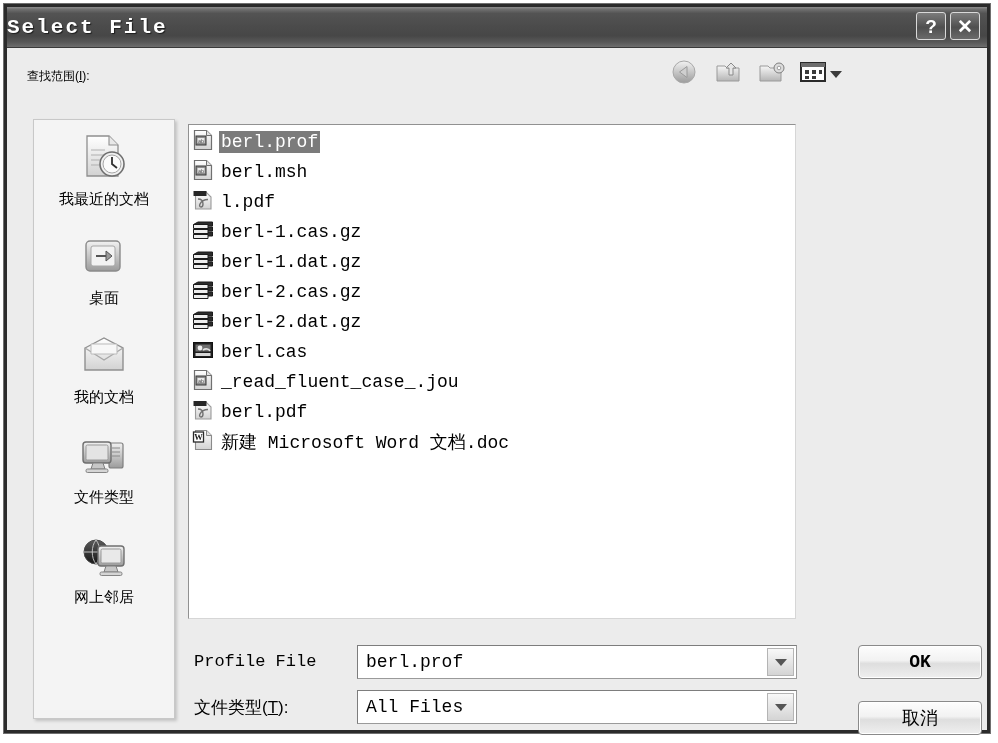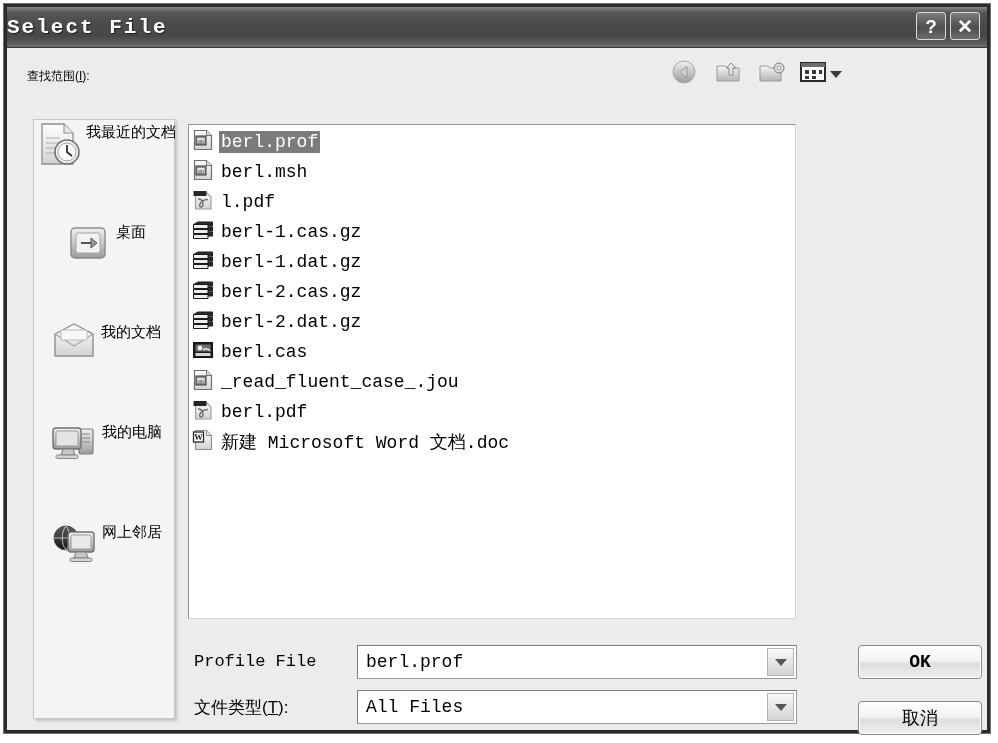--- a/index.html
+++ b/index.html
@@ -169,21 +169,22 @@
     width: 142px;
     height: 600px;
     box-sizing: border-box;
     background: #f4f4f4;
     border: 1px solid #c8c8c8;
     box-shadow: 2px 2px 3px rgba(0,0,0,0.18);
   }
   .place {
     height: 100px;
     display: flex;
-    align-items: flex-start;
+    flex-direction: column;
+    align-items: center;
     justify-content: center;
     cursor: pointer;
   }
   .place-label {
     margin-top: 3px;
     font-family: "Liberation Sans", "DejaVu Sans", sans-serif;
     font-size: 15px;
     color: #000000;
     white-space: nowrap;
   }
@@ -424,21 +425,21 @@
           <rect x="33" y="9" width="14" height="25" rx="2" fill="url(#gMetal)" stroke="#7e7e7e" stroke-width="1.2"></rect>
           <g stroke="#8a8a8a" stroke-width="1">
               <path d="M36 14h8M36 18h8M36 22h8"></path>
             </g>
           <rect x="7" y="8" width="28" height="21" rx="3" fill="url(#gMetal)" stroke="#6f6f6f" stroke-width="1.4"></rect>
           <rect x="10" y="11" width="22" height="15" rx="1.5" fill="#e4e4e4" stroke="#9a9a9a"></rect>
           <path d="M17 29h10l2 6H15z" fill="#c7c7c7" stroke="#7e7e7e"></path>
           <rect x="10" y="35" width="22" height="3.5" rx="1.5" fill="#d5d5d5" stroke="#858585"></rect>
         </svg>
       </span>
-      <span class="place-label">我的电脑</span>
+      <span class="place-label">文件类型</span>
     </div>
 
     <div class="place">
       <span>
         <svg width="56" height="46" viewBox="0 0 56 46">
           <circle cx="20" cy="18" r="12" fill="url(#gDark)" stroke="#4a4a4a"></circle>
           <path d="M8 18h24M20 6c5 6 5 18 0 24M20 6c-5 6-5 18 0 24" fill="none" stroke="#cfcfcf" stroke-width="0.9"></path>
           <rect x="22" y="12" width="26" height="20" rx="3" fill="url(#gMetal)" stroke="#6f6f6f" stroke-width="1.4"></rect>
           <rect x="25" y="15" width="20" height="14" rx="1.5" fill="#e9e9e9" stroke="#9a9a9a"></rect>
           <path d="M30 32h10l2 6H28z" fill="#c7c7c7" stroke="#7e7e7e"></path>

